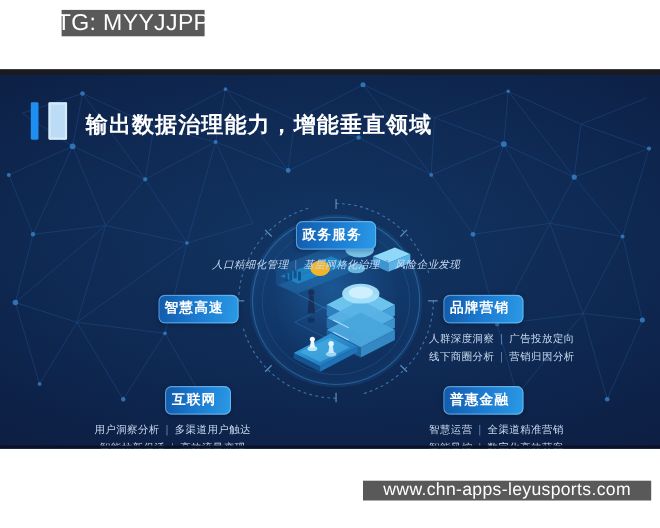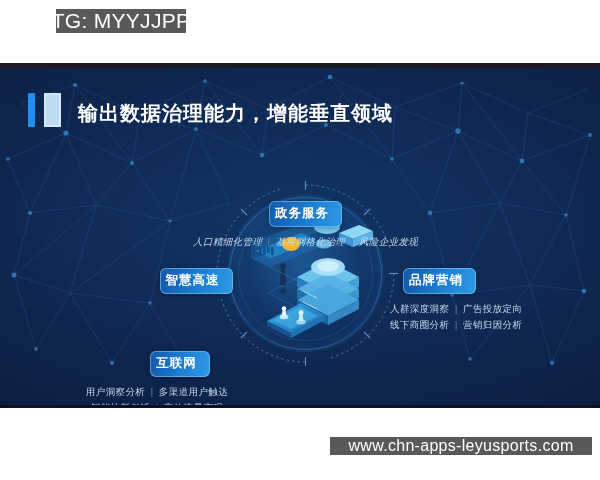--- a/index.html
+++ b/index.html
@@ -77,21 +77,21 @@
   }
   .cat-line .sep{color:#5e87b4;padding:0 5px;}
 
   .cat-center{text-align:center;}
   .cat-right{text-align:left;}
   .cat-left{text-align:center;}
 
   #cat-gov{left:193px;top:138px;width:225px;}
   #cat-gov .cat-line{font-size:9.5px;font-style:italic;}
 
-  #cat-hw{left:78px;top:205px;width:190px;}
+  #cat-hw{left:62px;top:205px;width:190px;}
   #cat-net{left:62px;top:288px;width:190px;}
   #cat-brand{left:390px;top:205px;width:200px;}
   #cat-fin{left:390px;top:288px;width:200px;}
 
   #cat-brand .cat-badge,#cat-fin .cat-badge{margin-left:13px;}
   #cat-hw .cat-badge,#cat-net .cat-badge{margin-left:46px;}
 </style>
 </head>
 <body>
 
@@ -313,17 +313,28 @@
     <div class="cat-lines">
       <div class="cat-line">
         <span>用户洞察分析</span><span class="sep">|</span><span>多渠道用户触达</span>
       </div>
       <div class="cat-line">
         <span>智能拉新促活</span><span class="sep">|</span><span>高效流量变现</span>
       </div>
     </div>
   </div>
 
+  <div class="cat cat-right" id="cat-fin">
+    <span class="cat-badge">普惠金融</span>
+    <div class="cat-lines">
+      <div class="cat-line">
+        <span>智慧运营</span><span class="sep">|</span><span>全渠道精准营销</span>
+      </div>
+      <div class="cat-line">
+        <span>智能风控</span><span class="sep">|</span><span>数字化高效获客</span>
+      </div>
+    </div>
+  </div>
 
   <div id="poster-bottomstrip"></div>
 </div>
 
 <div class="wm" id="wm-bottom">www.chn-apps-leyusports.com</div>
 
 </body></html>

